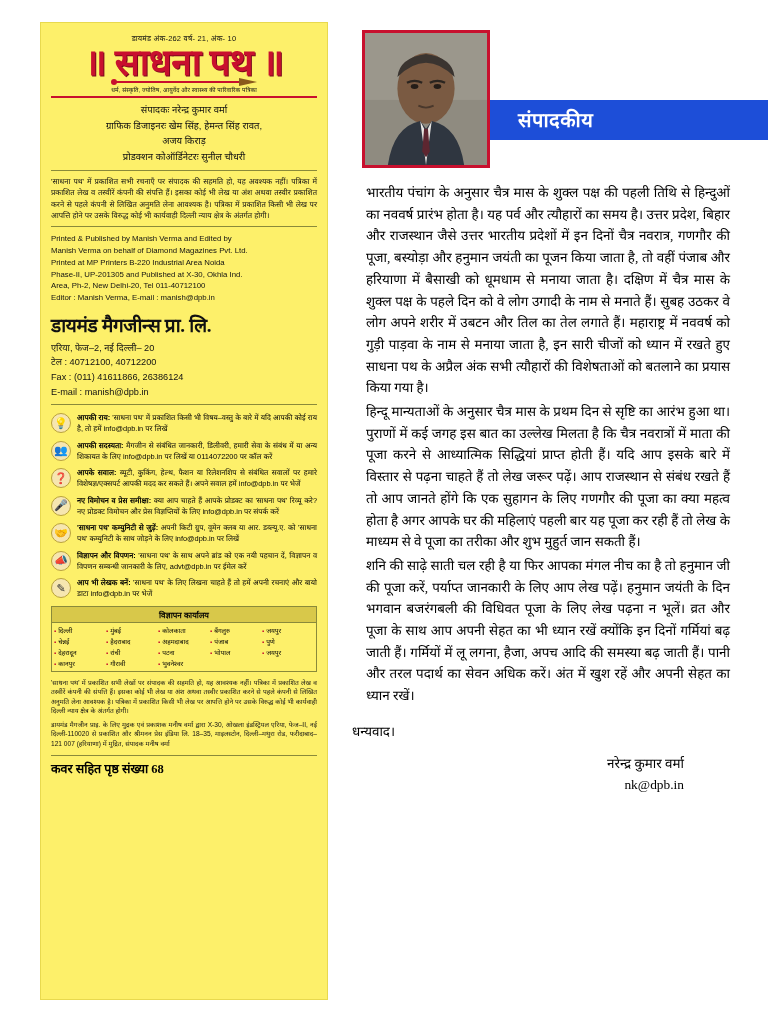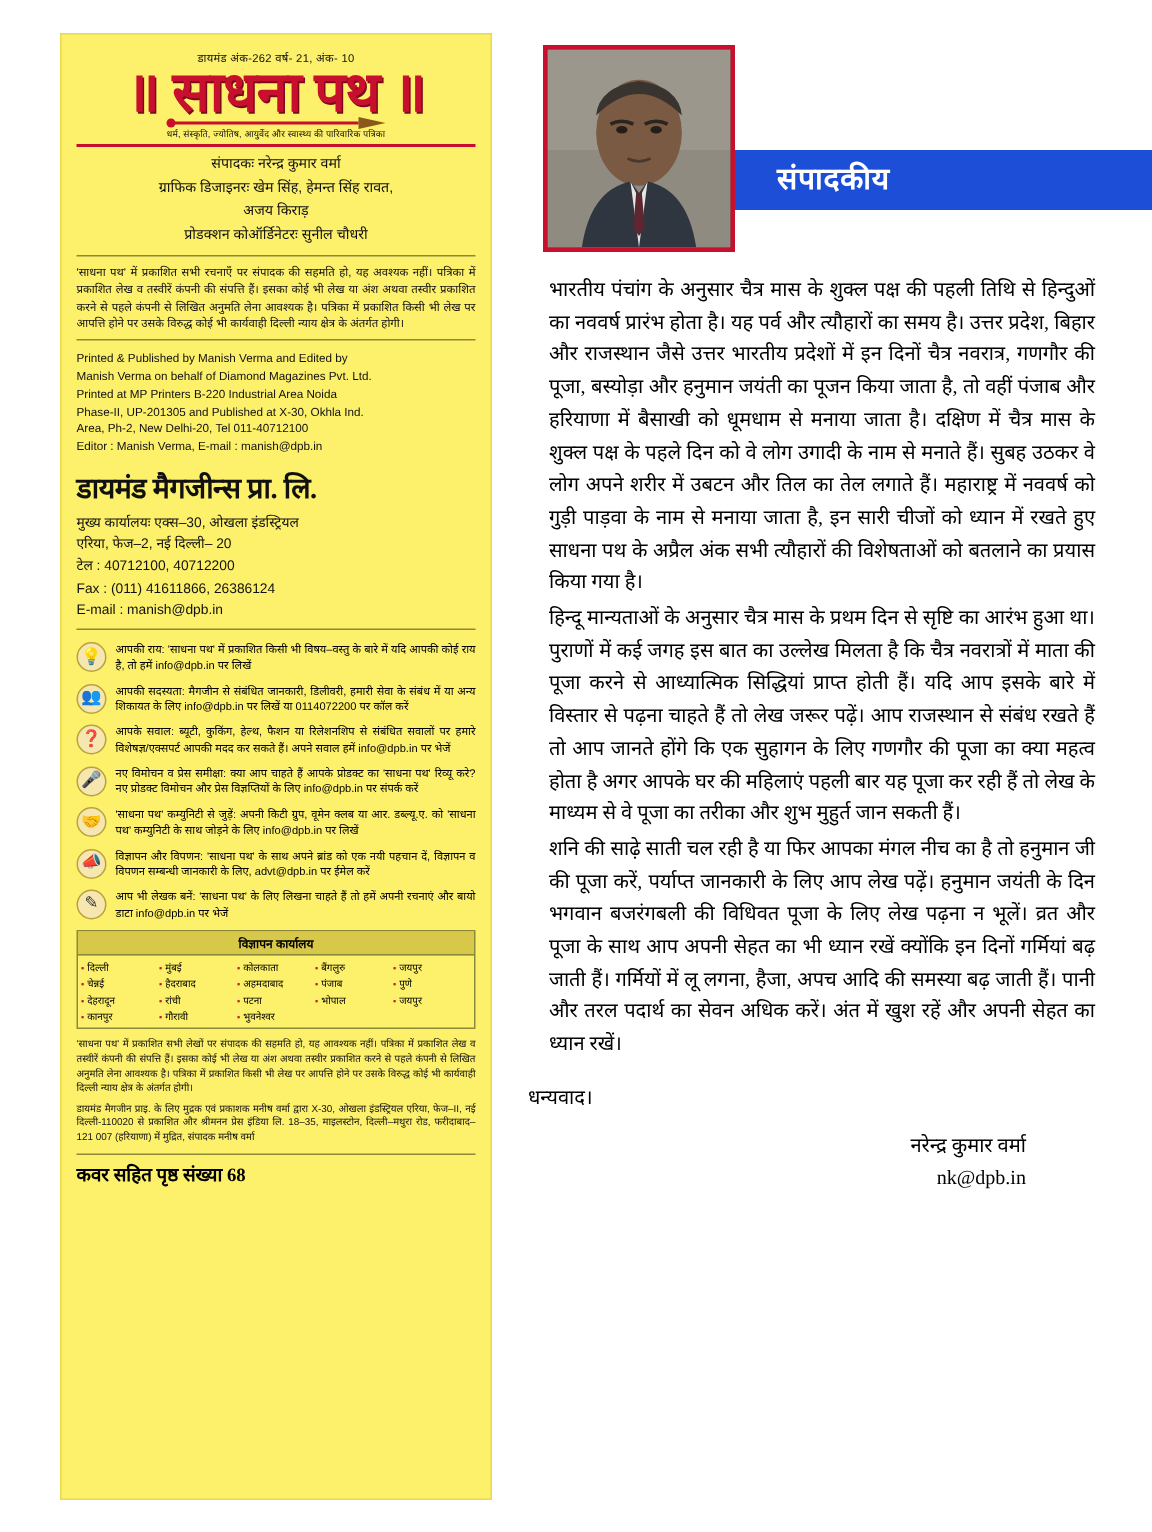--- a/index.html
+++ b/index.html
@@ -115,21 +115,21 @@
     width: 20px; min-width: 20px; height: 20px;
     border-radius: 50%;
     background: #f6e6b0;
     border: 1px solid #b9a23c;
     display: flex; align-items: center; justify-content: center;
     font-size: 11px;
     line-height: 1;
     color: #333;
   }
   .svc .txt { font-size: 7.4px; line-height: 1.45; text-align: justify; }
-  .svc .txt b { font-weight: normal; }
+  .svc .txt b { font-weight: bold; }
 
   
   .offices {
     border: 1px solid #8a8a3a;
     margin-top: 4px;
     padding: 0;
   }
   .offices h4 {
     margin: 0;
     background: #d8c84a;
@@ -268,21 +268,20 @@
     <div>Manish Verma on behalf of Diamond Magazines Pvt. Ltd.</div>
     <div>Printed at MP Printers B-220 Industrial Area Noida</div>
     <div>Phase-II, UP-201305 and Published at X-30, Okhla Ind.</div>
     <div>Area, Ph-2, New Delhi-20, Tel 011-40712100</div>
     <div>Editor : Manish Verma, E-mail : manish@dpb.in</div>
   </div>
 
   <div class="brand-hi">डायमंड मैगजीन्स प्रा. लि.</div>
 
   <div class="addr">
-    <div>मुख्य कार्यालयः एक्स–30, ओखला इंडस्ट्रियल</div>
     <div>एरिया, फेज–2, नई दिल्ली– 20</div>
     <div>टेल : 40712100, 40712200</div>
     <div>Fax : (011) 41611866, 26386124</div>
     <div class="mail">E-mail : manish@dpb.in</div>
   </div>
 
   <div class="rule-thin"></div>
 
   <div class="services">
 

